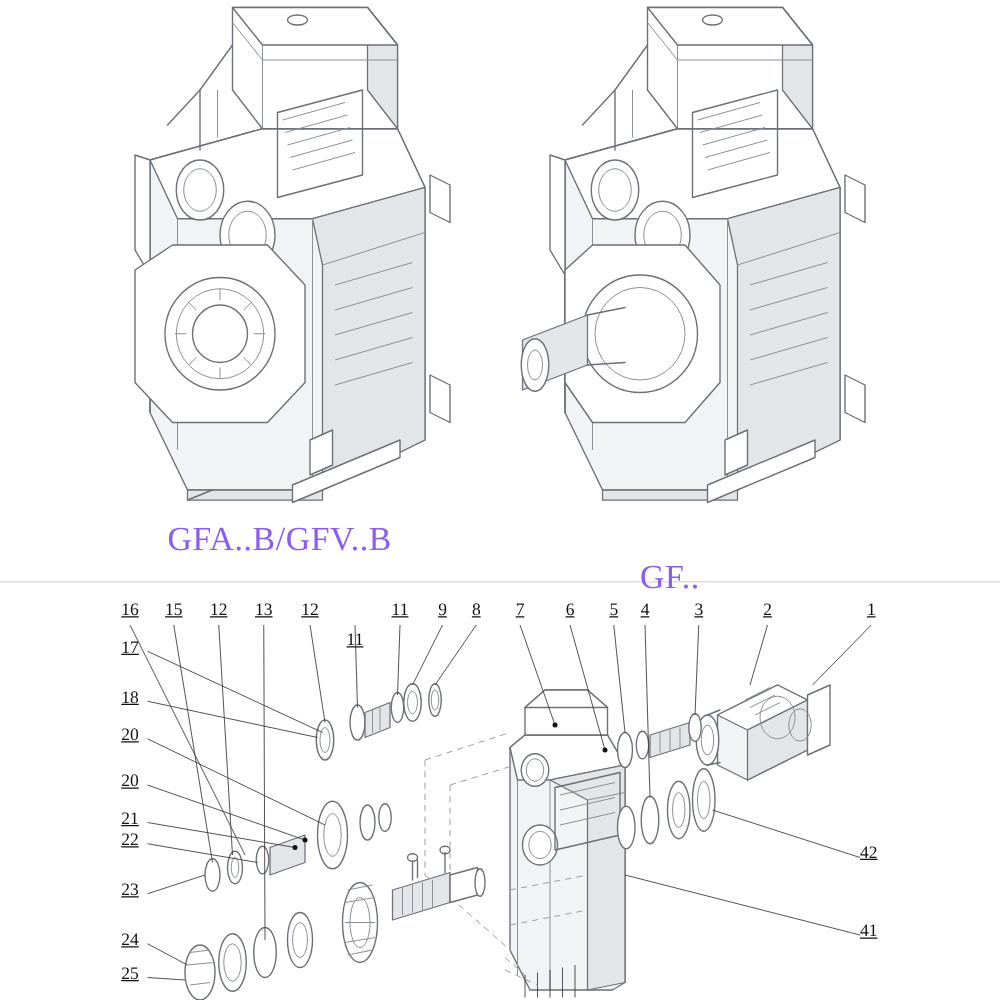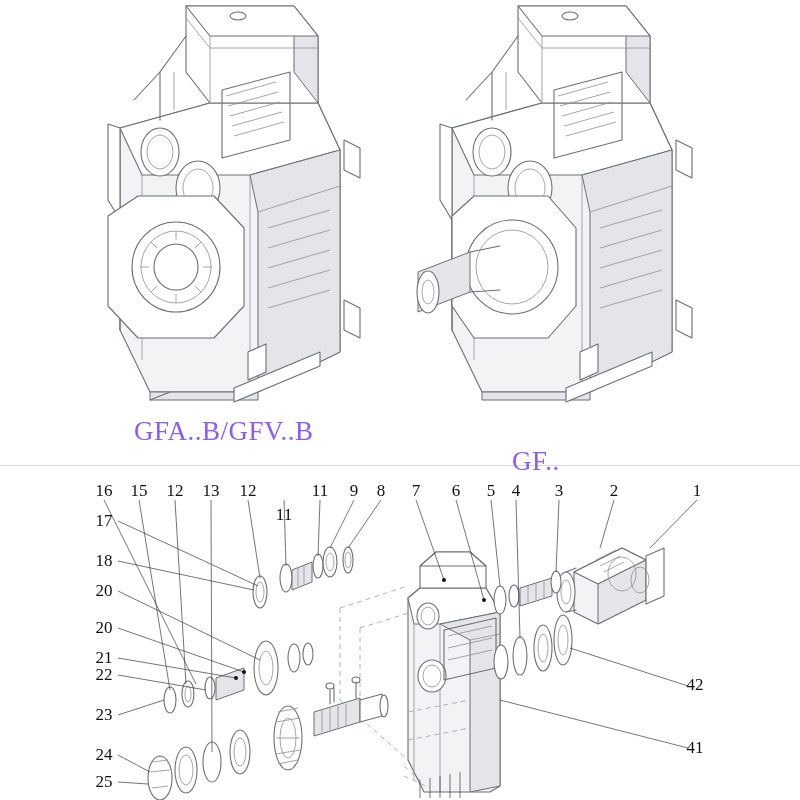--- a/index.html
+++ b/index.html
@@ -41,24 +41,25 @@
     top: 416px;
   }
   #caption-right {
     left: 512px;
     top: 416px;
     margin-top: 30px;
   }
   .callout {
     position: absolute;
     font-family: "Liberation Serif", serif;
-    font-size: 17px;
+    font-size: 14px;
     color: #111111;
     white-space: nowrap;
     text-align: center;
+    text-decoration: underline;
   }
   .divider {
     position: absolute;
     left: 0;
     top: 465px;
     width: 800px;
     height: 1px;
     background: #d9d9d9;
   }
 </style>

